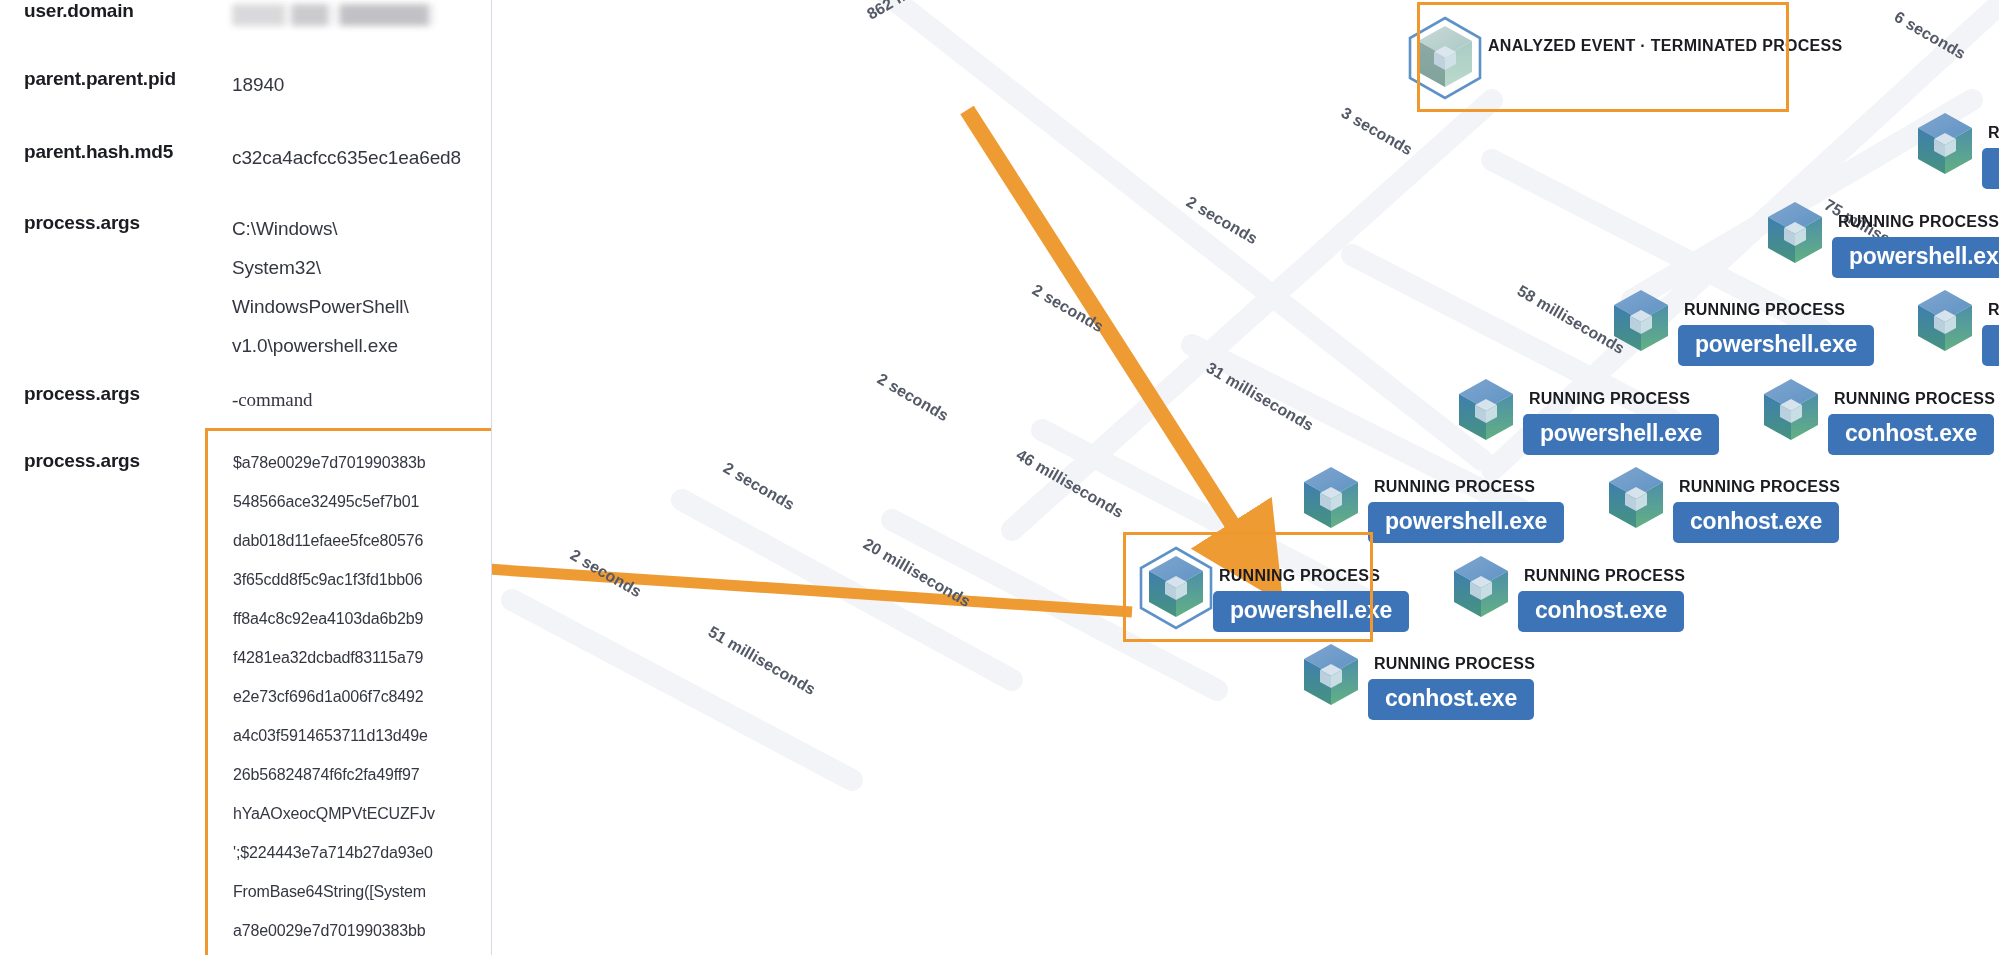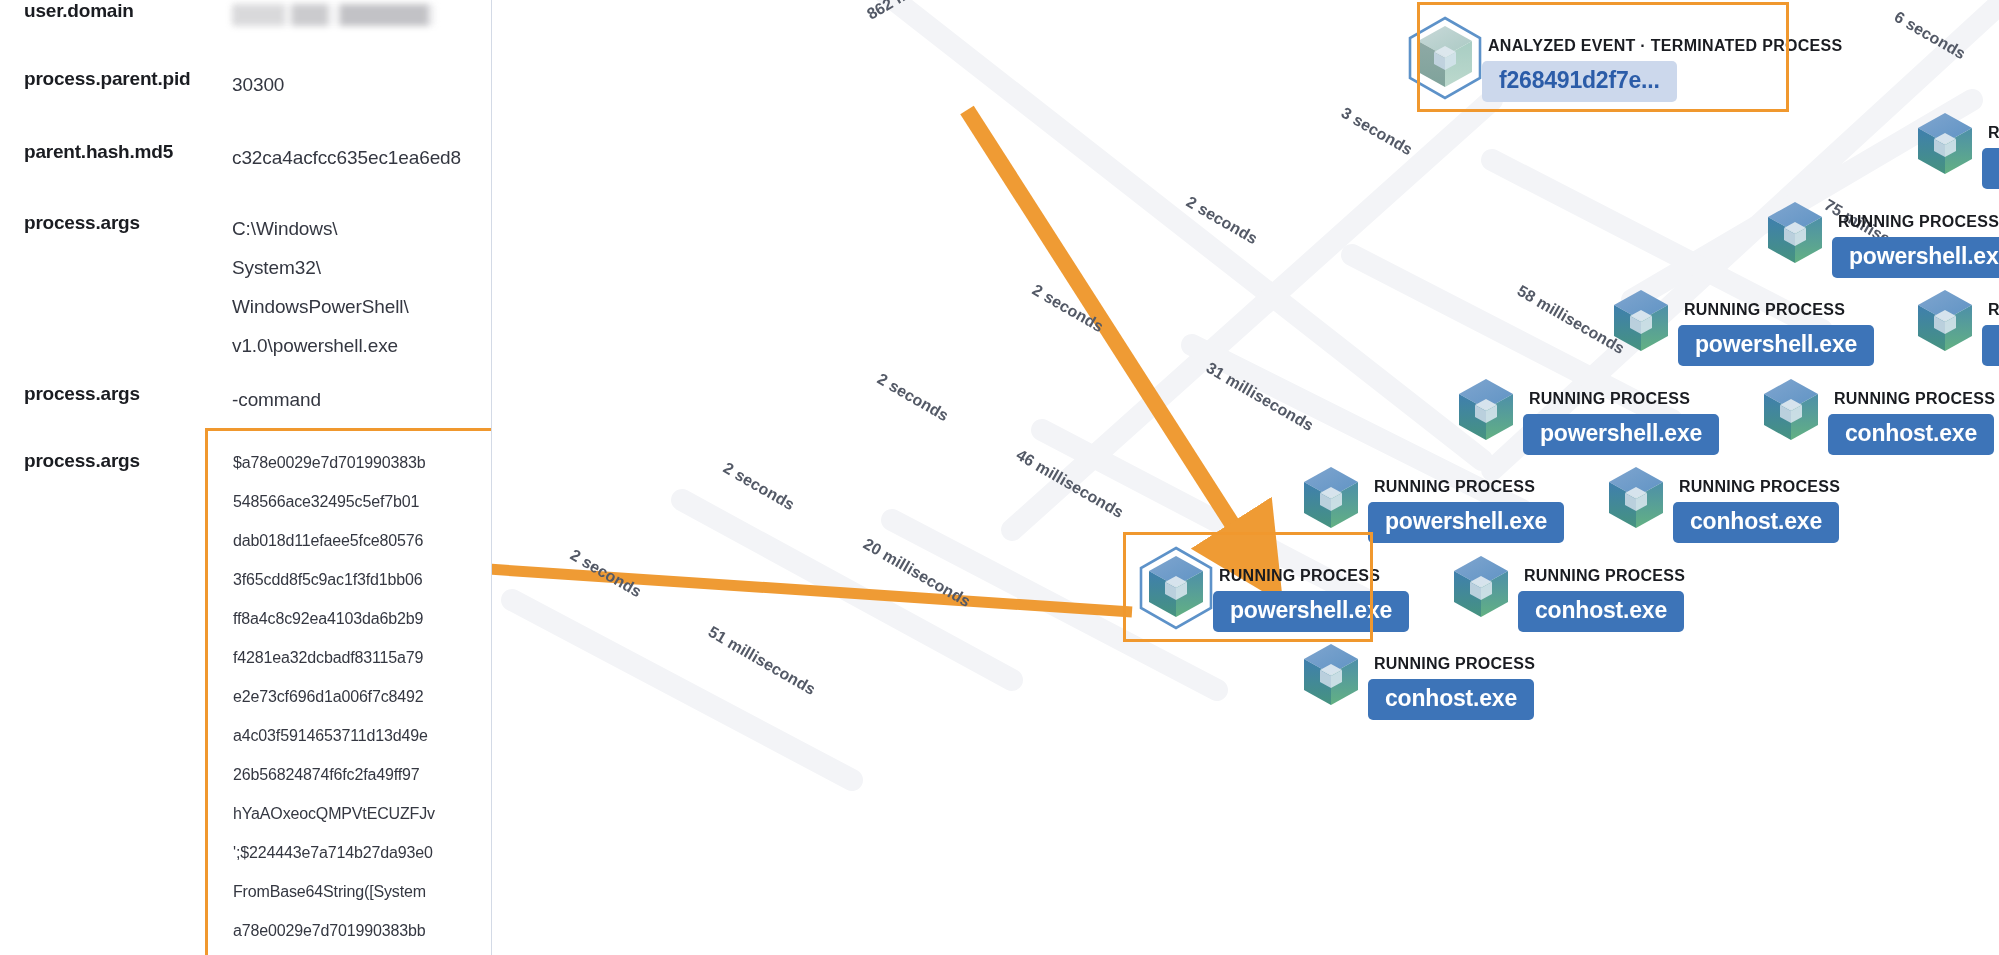--- a/index.html
+++ b/index.html
@@ -111,37 +111,37 @@
 
 <div id="root">
 
   <div id="detail-panel">
     <div id="fields-host">
         <div class="field-row" style="top: 0px;">
           <div class="field-label">user.domain</div>
           <div class="redacted"></div>
         </div>
         <div class="field-row" style="top: 68px;">
-          <div class="field-label">process.parent.pid</div>
-          <div class="field-value" style="top: -3px;">30300</div>
+          <div class="field-label">parent.parent.pid</div>
+          <div class="field-value" style="top: -3px;">18940</div>
         </div>
         <div class="field-row" style="top: 141px;">
           <div class="field-label">parent.hash.md5</div>
           <div class="field-value" style="top: -3px;">c32ca4acfcc635ec1ea6ed8</div>
         </div>
         <div class="field-row" style="top: 212px;">
           <div class="field-label">process.args</div>
           <div class="field-value" style="top: -3px;">C:\Windows\
 System32\
 WindowsPowerShell\
 v1.0\powershell.exe</div>
         </div>
         <div class="field-row" style="top: 383px;">
           <div class="field-label">process.args</div>
-          <div class="field-value" style="top: -3px;">-command</div>
+          <div class="field-value" style="top: -3px; font-family: Liberation Serif, serif;">-command</div>
         </div>
         <div class="field-row" style="top: 450px;">
           <div class="field-label">process.args</div>
         </div>
       </div>
 
     <div id="args-highlight">
       <div id="args-hex">$a78e0029e7d701990383b
 548566ace32495c5ef7b01
 dab018d11efaee5fce80576
@@ -236,21 +236,21 @@
               </svg></div>
             <div style="position: relative;"><svg width="62" height="66" viewBox="0 0 62 66">
                 <polygon points="31,2 58,17 31,32 4,17" fill="url(#cubeTopG)"></polygon>
                 <polygon points="4,17 31,32 31,63 4,48" fill="url(#cubeLeftG)"></polygon>
                 <polygon points="58,17 58,48 31,63 31,32" fill="url(#cubeRightG)"></polygon>
                 <polygon points="31,22 42,28 31,34 20,28" fill="#dfe9f0" opacity=".92"></polygon>
                 <polygon points="20,28 31,34 31,46 20,40" fill="#c4d6e3" opacity=".92"></polygon>
                 <polygon points="42,28 42,40 31,46 31,34" fill="#d2e3ea" opacity=".92"></polygon>
               </svg></div>
           </div>
-          <div class="node-text"><div class="node-kind analyzed">ANALYZED EVENT · TERMINATED PROCESS</div><div class="node-pill analyzed">f268491d2f7e...</div></div>
+          <div class="node-text"><div class="node-kind analyzed">ANALYZED EVENT · TERMINATED PROCESS</div></div>
         </div>
         <div class="sel-box" style="left: 925px; top: 2px; width: 372px; height: 110px;"></div>
         <div class="node" style="left: 1422px; top: 111px;">
           <div class="node-cube">
             <div style="position: relative;"><svg width="62" height="66" viewBox="0 0 62 66">
                 <polygon points="31,2 58,17 31,32 4,17" fill="url(#cubeTop)"></polygon>
                 <polygon points="4,17 31,32 31,63 4,48" fill="url(#cubeLeft)"></polygon>
                 <polygon points="58,17 58,48 31,63 31,32" fill="url(#cubeRight)"></polygon>
                 <polygon points="31,22 42,28 31,34 20,28" fill="#dfe9f0" opacity=".92"></polygon>
                 <polygon points="20,28 31,34 31,46 20,40" fill="#c4d6e3" opacity=".92"></polygon>

